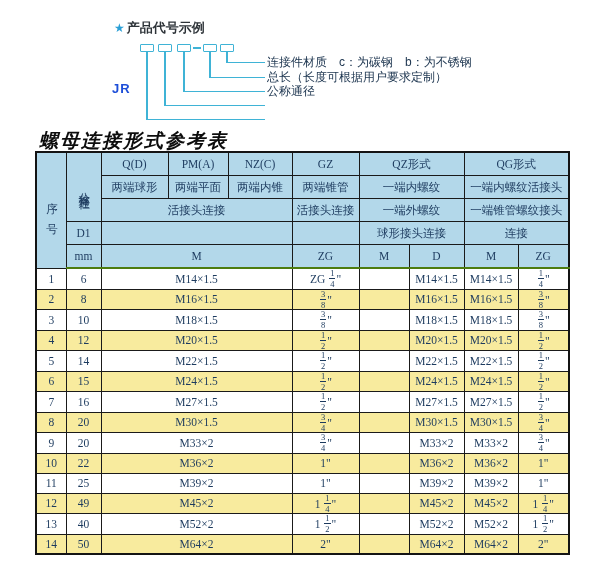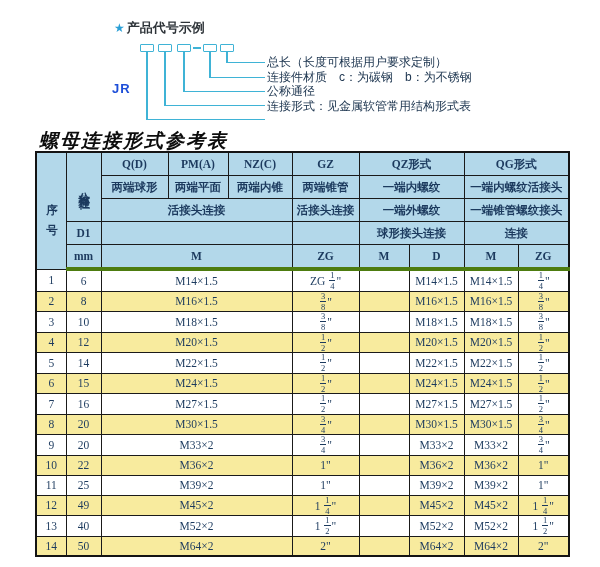--- a/index.html
+++ b/index.html
@@ -40,22 +40,22 @@
     position:absolute;left:35px;top:151px;width:533px;
     border-collapse:collapse;table-layout:fixed;
     border:2px solid #141414;
     font-family:"Liberation Serif","DejaVu Serif",serif;
     font-size:11.5px;color:#1c3a5e;
   }
   table.ref th,table.ref td{
     border:1px solid #1a1a1a;text-align:center;vertical-align:middle;
     padding:0 1px;overflow:hidden;
   }
-  table.ref thead th{background:#b3d8ea;font-weight:bold;height:22px;}
-  table.ref thead tr:last-child th{border-bottom:4px solid #4d7c0f;}
+  table.ref thead th{background:#b3d8ea;font-weight:normal;height:22px;}
+  table.ref thead tr:last-child th{border-bottom:2px solid #4d7c0f;}
   table.ref tbody tr{height:20px;background:#ffffff;}
   table.ref tbody tr.alt{background:#f8eb9e;}
   .vert{writing-mode:vertical-lr;text-orientation:upright;display:inline-block;line-height:1;}
   .seq .vert{letter-spacing:22px;padding-top:11px;}
   .dn .vert{letter-spacing:2px;}
   
   .fr{display:inline-block;text-align:center;vertical-align:-4px;line-height:1;font-size:8.5px;margin:0 1px;}
   .fn{display:block;border-bottom:1px solid #1c3a5e;padding:0 1px 0.5px;}
   .fd{display:block;padding-top:1px;}
 </style>
@@ -81,24 +81,23 @@
   <div class="lv v3"></div>
   <div class="lv v4"></div>
   <div class="lv v5"></div>
   <div class="lh h1"></div>
   <div class="lh h2"></div>
   <div class="lh h3"></div>
   <div class="lh h4"></div>
   <div class="lh h5"></div>
 
   <div class="diagram-labels">
+    <div>连接件材质　c：为碳钢　b：为不锈钢</div>
     <div>总长（长度可根据用户要求定制）</div>
-    <div>连接件材质　c：为碳钢　b：为不锈钢</div>
     <div>公称通径</div>
-    <div>连接形式：见金属软管常用结构形式表</div>
   </div>
 
   <h1 class="table-title">螺母连接形式参考表</h1>
 
   <table class="ref">
     <colgroup>
       <col style="width:30px">
         <col style="width:35px">
       <col style="width:67px">
         <col style="width:60px">

